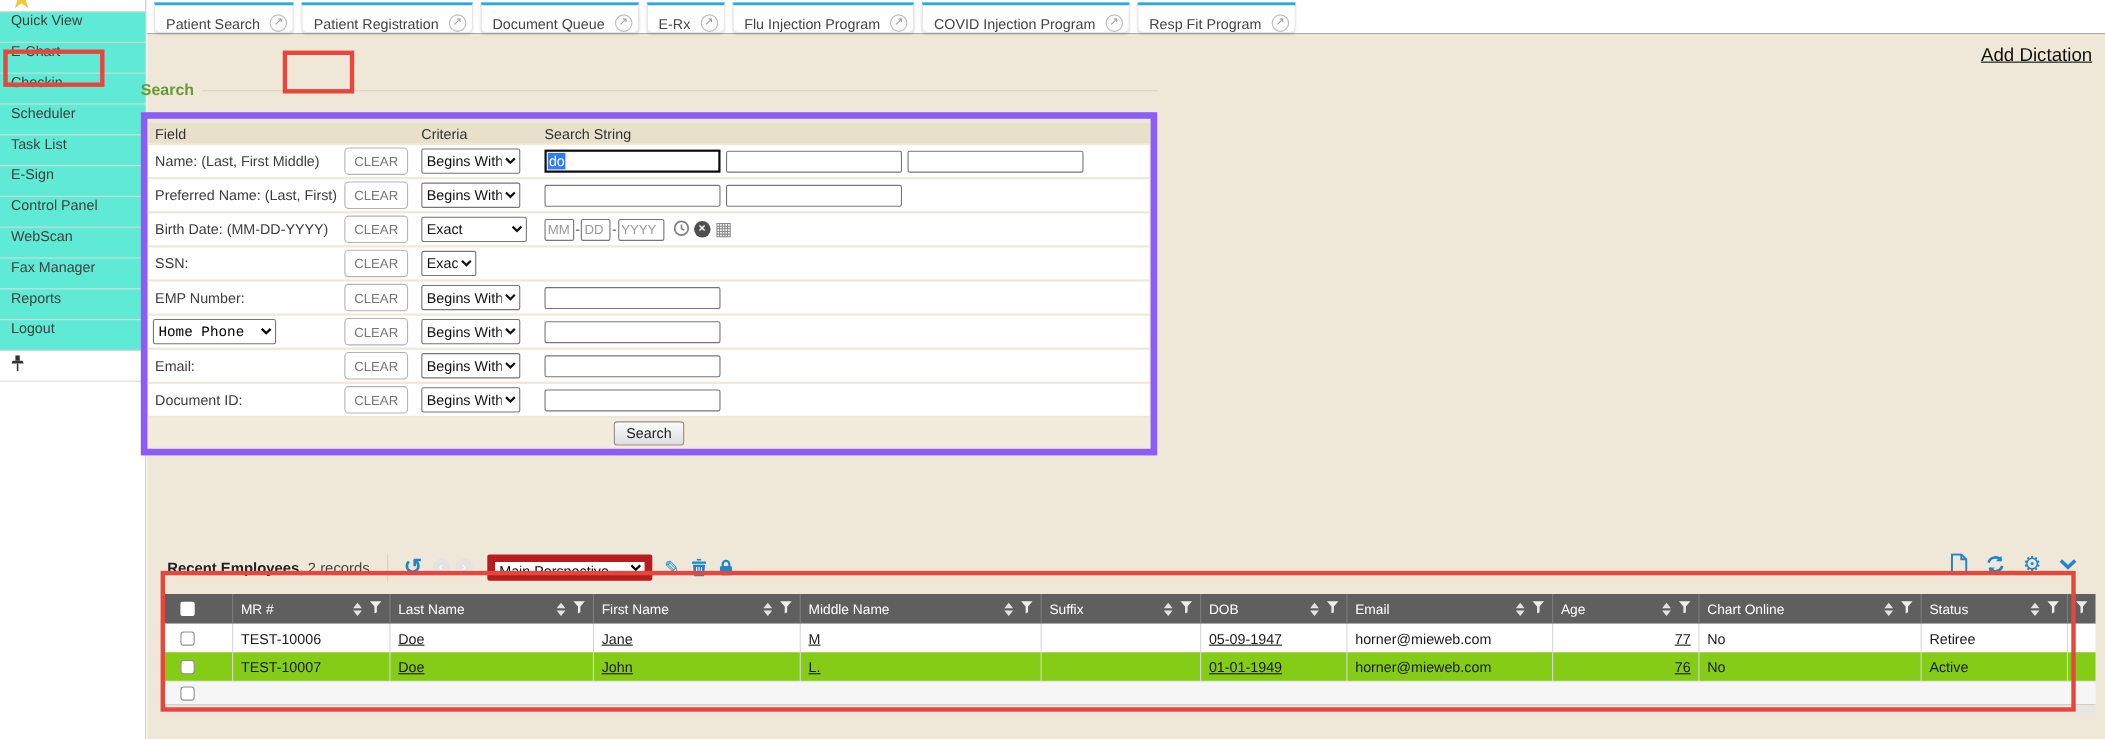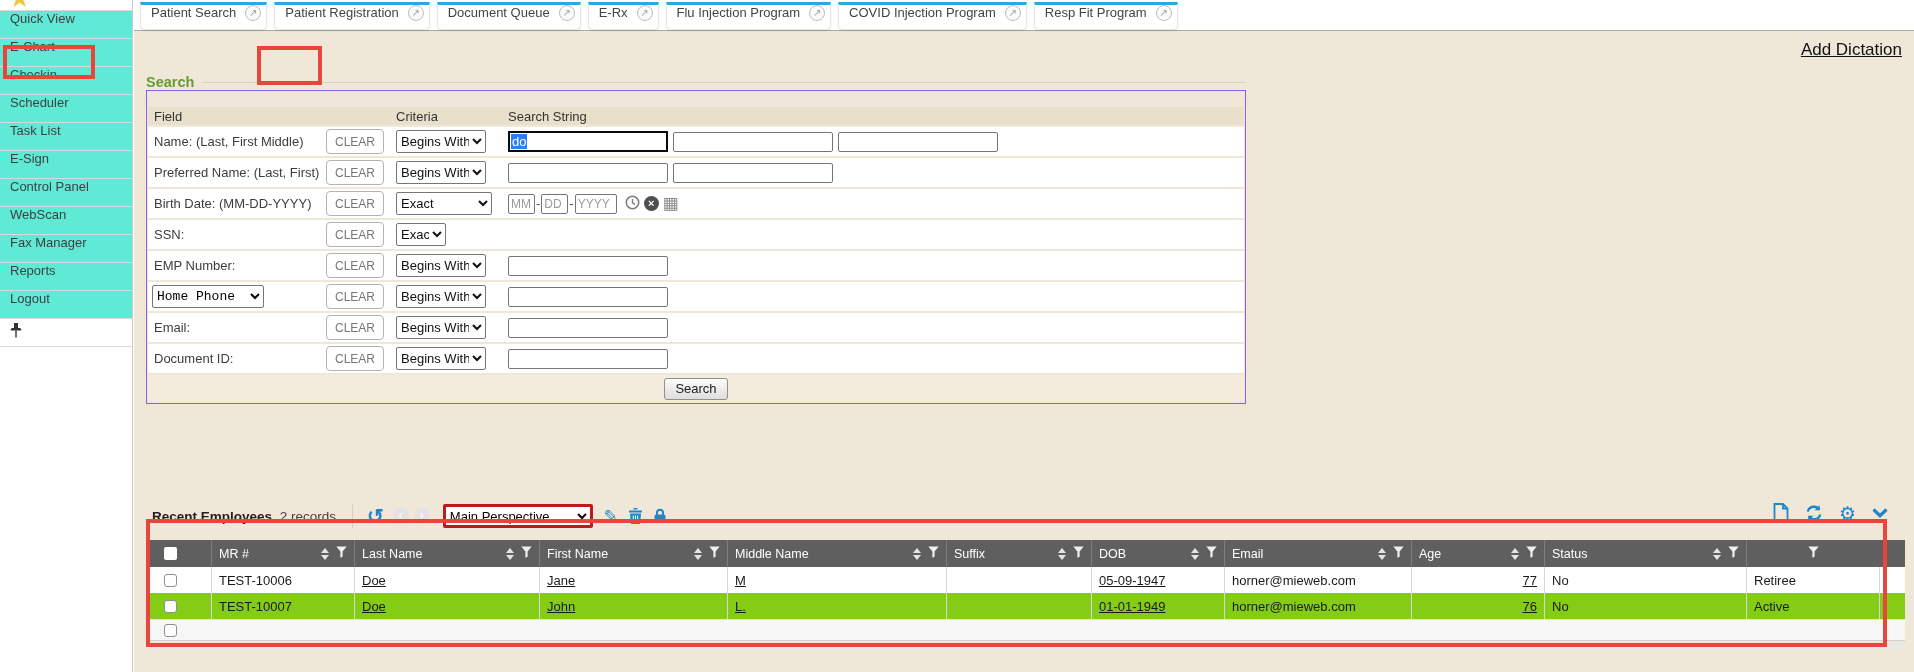--- a/index.html
+++ b/index.html
@@ -9,38 +9,38 @@
   
   #sidebar{position:absolute;left:0;top:0;width:133px;height:672px;background:#fff;border-right:1px solid #c9c9c9;z-index:3}
   .logo{height:11px;border-bottom:1px solid #d9d9d9;overflow:hidden;position:relative}
   .logo .star{position:absolute;left:8px;top:-17px;font-size:26px;color:#f2c73c}
   .side-item{height:28px;border-bottom:1px solid #d9d9d9;display:flex;padding-left:10px;font-size:13px;color:#3f3f3f;cursor:pointer;background:#5eead4}
   .side-pin{height:28px;border-bottom:1px solid #d9d9d9;display:flex;align-items:center;padding-left:10px}
 
   
   #topstrip{position:absolute;left:134px;top:0;width:1780px;height:31px;background:#fff;border-bottom:1px solid #a9a9a9;z-index:2}
   #tabs{position:absolute;left:140px;top:2px;display:flex;gap:7px;z-index:4}
-  .tab{display:flex;align-items:flex-start;background:#fff;border:1px solid #e7e7e7;border-top:3px solid #29a9df;border-radius:0 0 5px 5px;height:28px;padding:0 5px 0 10px;font-size:13px;color:#444;box-shadow:0 1px 2px rgba(0,0,0,.10);cursor:pointer;white-space:nowrap}
+  .tab{display:flex;align-items:flex-end;background:#fff;border:1px solid #e7e7e7;border-top:3px solid #29a9df;border-radius:0 0 5px 5px;height:28px;padding:0 5px 0 10px;font-size:13px;color:#444;box-shadow:0 1px 2px rgba(0,0,0,.10);cursor:pointer;white-space:nowrap}
   .tab .ext{width:16px;height:16px;border:1px solid #bdbdbd;border-radius:50%;color:#999;font-size:10px;line-height:14px;text-align:center;margin-left:9px;background:#fafafa}
 
   
   #content{position:absolute;left:134px;top:31px;width:1780px;height:641px;background:#efe8d8;z-index:1}
   #add-dictation{position:absolute;right:12px;top:40px;font-size:17px;color:#111;text-decoration:underline;cursor:pointer;z-index:5}
 
   #search-types{position:absolute;left:146px;top:56px;font-size:14px;color:#222;z-index:5}
   #search-types .lnk{text-decoration:underline;cursor:pointer;color:#111}
   #search-types .active{font-weight:bold;text-decoration:none;color:#000}
   #search-types .sep{color:#333}
 
   
-  #search-panel{position:absolute;left:146px;top:74px;width:1100px;z-index:4}
+  #search-panel{position:absolute;left:128px;top:74px;width:924px;z-index:4}
   .panel-title{display:flex;align-items:center;gap:8px;height:16px}
   .panel-title span{color:#679a33;font-weight:bold;font-size:14.5px}
   .panel-title i{flex:1;height:1px;background:#d9d2c0}
-  .panel-box{margin-top:0;border:1px solid #8b5cf6;background:#efe8d8;padding:16px 1px 1px}
+  .panel-box{margin-top:12px;border:6px solid #8b5cf6;background:#efe8d8;padding:4px 1px 1px}
   .f-head{display:grid;grid-template-columns:178px 70px 112px 1fr;background:#e8e0ca;height:18px;align-items:center;font-size:13px;color:#333}
   .f-head .c1{padding-left:6px}
   .f-row{display:grid;grid-template-columns:178px 70px 112px 1fr;background:#fff;height:29px;margin-top:2px;align-items:center;font-size:13px}
   .f-label{padding-left:6px;color:#3d3d3d;white-space:nowrap}
   .clear-btn{width:58px;height:25px;border:1px solid #b3b3b3;border-radius:4px;background:#fff;color:#777;font-size:12px;cursor:pointer;font-family:"Liberation Sans",sans-serif}
   .crit{height:23px;width:90px;border:1px solid #767676;border-radius:2px;background:#fff;font-size:13px;color:#111;font-family:"Liberation Sans",sans-serif}
   .crit.wide{width:96px}
   .crit.narrow{width:50px}
   .f-inputs{display:flex;align-items:center}
   .ti{width:160px;height:20px;border:1px solid #767676;border-radius:2px;margin-right:5px;font-size:13px;padding:0 3px;font-family:"Liberation Sans",sans-serif}
@@ -59,21 +59,21 @@
   .f-search-row{background:#f3ecdc;height:27px;margin-top:2px;display:flex;justify-content:center;align-items:center}
   .search-btn{height:22px;padding:0 10px;border:1px solid #8f8f8f;border-radius:3px;background:linear-gradient(#fbfbfb,#dedede);font-size:13px;color:#222;cursor:pointer;font-family:"Liberation Sans",sans-serif}
 
   
   #res-toolbar{position:absolute;left:152px;top:502px;display:flex;align-items:center;height:28px;z-index:4}
   .rt-title{font-weight:bold;font-size:13.5px;color:#222}
   .rt-count{font-size:13.5px;margin-left:4px;color:#444}
   .rt-sep{width:1px;height:24px;background:#cfcfcf;margin:0 14px 0 16px}
   .undo{color:#1d87c9;font-size:20px;font-weight:bold;margin-right:9px;cursor:pointer;line-height:20px}
   .pg{width:16px;height:16px;border-radius:50%;background:#e3e3e3;color:#fff;font-size:12px;text-align:center;line-height:14px;margin-right:5px}
-  .persp{width:150px;height:24px;margin-left:8px;border:3px solid #b91c1c;border-radius:2px;background:#fff;font-size:13px;font-family:"Liberation Sans",sans-serif}
+  .persp{width:150px;height:24px;margin-left:8px;border:7px solid #b91c1c;border-radius:2px;background:#fff;font-size:13px;font-family:"Liberation Sans",sans-serif}
   .tool-ic{color:#1d87c9;font-size:17px;margin-left:11px;cursor:pointer;line-height:17px}
   .tool-svg{margin-left:11px;cursor:pointer;display:inline-flex}
   #res-actions{position:absolute;right:26px;top:503px;display:flex;align-items:center;gap:16px;z-index:4}
   #res-actions .act{color:#1d87c9;cursor:pointer;display:inline-flex;font-size:19px;line-height:19px}
 
   
   #grid{position:absolute;left:150px;top:540px;width:1755px;font-size:13px;z-index:3}
   .gcols{display:grid;grid-template-columns:62px 143px 185px 188px 219px 145px 133px 187px 133px 202px 133px 25px}
   .g-head{background:#5f5f5f;height:27px}
   .gh-cell{display:flex;align-items:center;justify-content:space-between;color:#fff;padding:0 7px;border-right:1px solid #7d7d7d;font-size:12.5px;overflow:hidden;white-space:nowrap;cursor:pointer}
@@ -486,20 +486,34 @@
               <span class="tri-down"></span>
             </span>
             <span>
               <svg width="11" height="12" viewBox="0 0 11 12">
                 <path d="M0.3 0.5h10.4L6.6 5.4v5.3L4.4 11.7V5.4z" fill="#efefef"></path>
               </svg>
             </span>
           </span>
         </div>
 
+        <div class="gh-cell">
+          <span>Chart Online</span>
+          <span class="gh-icons">
+            <span class="sort">
+              <span class="tri-up"></span>
+              <span class="tri-down"></span>
+            </span>
+            <span>
+              <svg width="11" height="12" viewBox="0 0 11 12">
+                <path d="M0.3 0.5h10.4L6.6 5.4v5.3L4.4 11.7V5.4z" fill="#efefef"></path>
+              </svg>
+            </span>
+          </span>
+        </div>
 
         <div class="gh-cell">
           <span>Status</span>
           <span class="gh-icons">
             <span class="sort">
               <span class="tri-up"></span>
               <span class="tri-down"></span>
             </span>
             <span>
               <svg width="11" height="12" viewBox="0 0 11 12">

